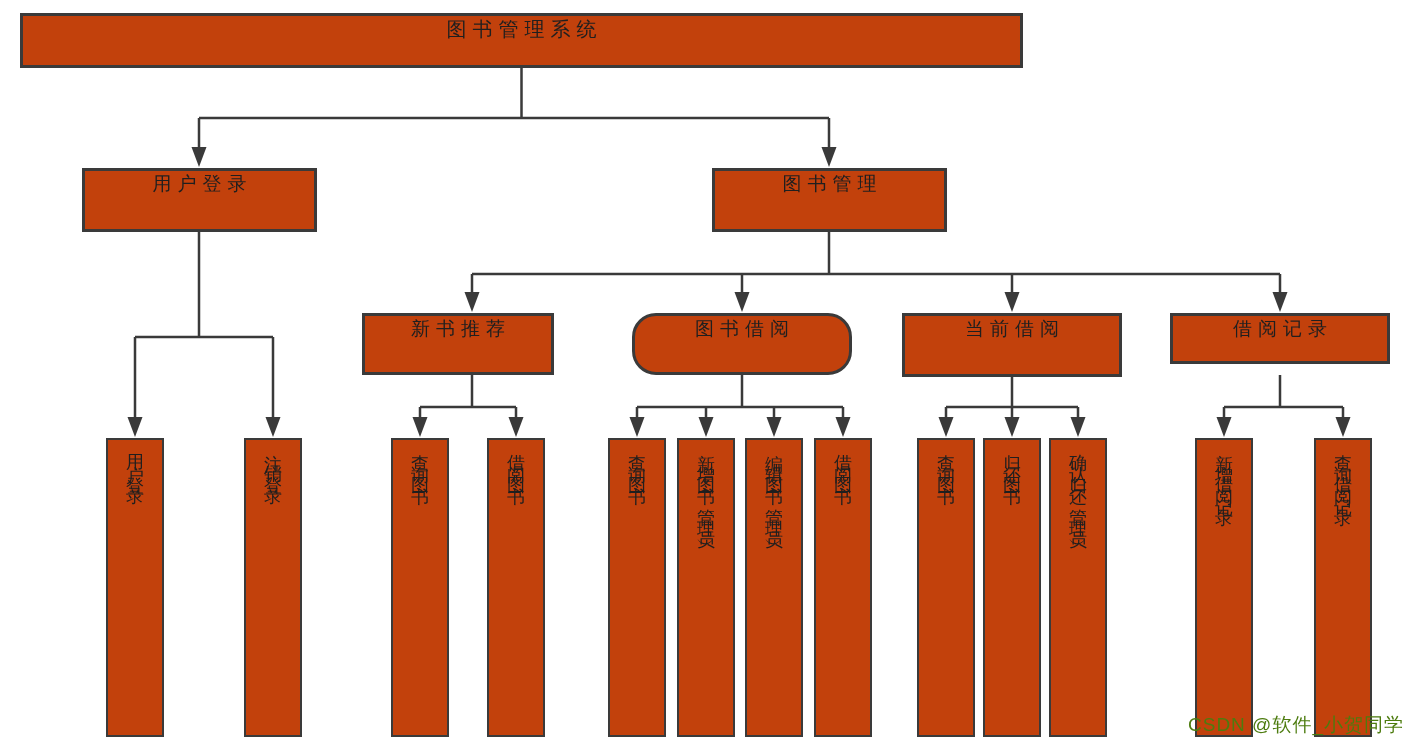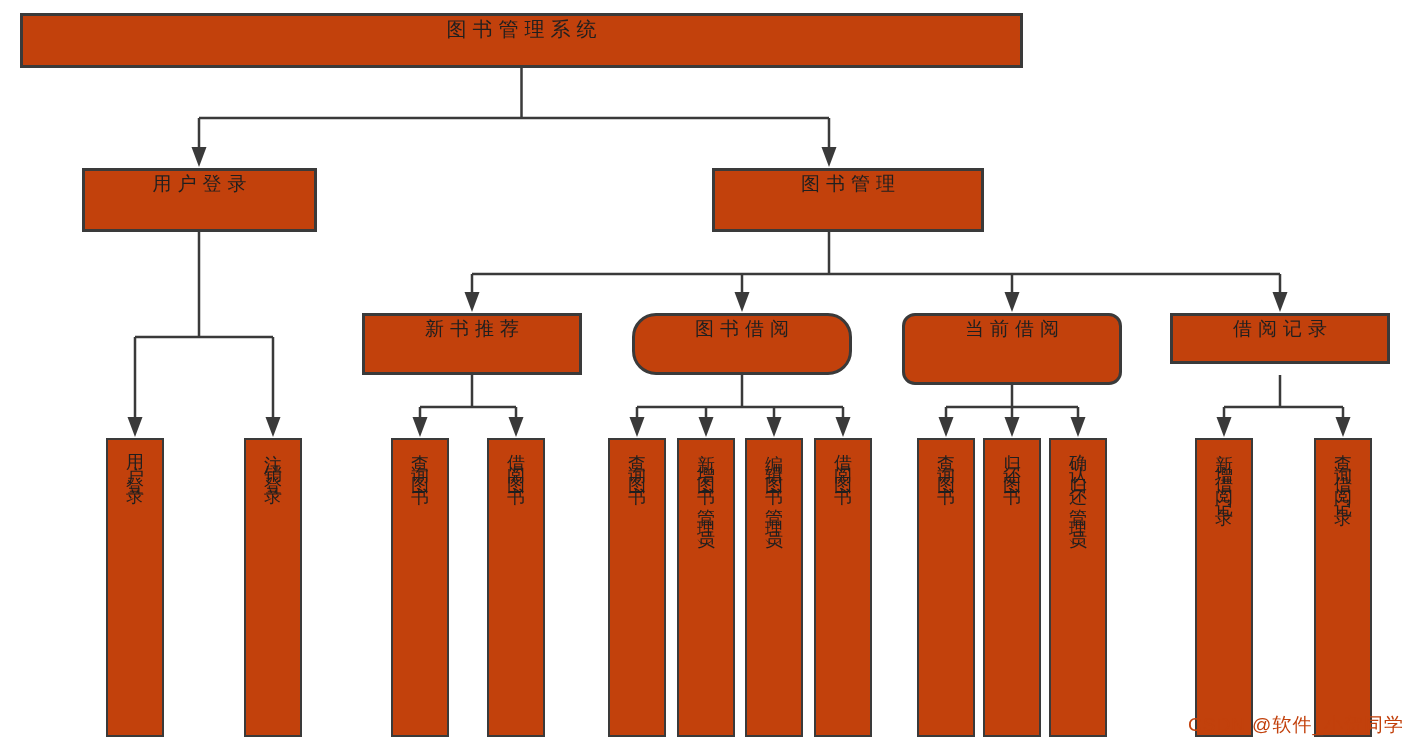--- a/index.html
+++ b/index.html
@@ -40,21 +40,21 @@
     font-size: 18px;
     color: #1f1f1f;
     letter-spacing: 11px;
     line-height: 1;
   }
   .watermark {
     position: absolute;
     left: 1188px;
     top: 712px;
     font-size: 19px;
-    color: #c2410c;
+    color: #4d7c0f;
     letter-spacing: 1px;
     white-space: nowrap;
     z-index: 5;
   }
 </style>
 </head>
 <body>
 
 <div class="stage">
 
@@ -97,31 +97,31 @@
     </g>
   </svg>
 
   <div class="box" style="left:20px; top:13px; width:1003px; height:55px;">
     <span class="lbl title">图书管理系统</span>
   </div>
 
   <div class="box" style="left:82px; top:168px; width:235px; height:64px;">
     <span class="lbl">用户登录</span>
   </div>
-  <div class="box" style="left:712px; top:168px; width:272px; height:64px;">
+  <div class="box" style="left:712px; top:168px; width:235px; height:64px;">
     <span class="lbl">图书管理</span>
   </div>
 
-  <div class="box" style="left:362px; top:313px; width:220px; height:62px;">
+  <div class="box" style="left:362px; top:313px; width:192px; height:62px;">
     <span class="lbl">新书推荐</span>
   </div>
   <div class="box" style="left:632px; top:313px; width:220px; height:62px;border-radius:24px;">
     <span class="lbl">图书借阅</span>
   </div>
-  <div class="box" style="left:902px; top:313px; width:220px; height:72px;border-radius:13px;">
+  <div class="box" style="left:902px; top:313px; width:220px; height:64px;">
     <span class="lbl">当前借阅</span>
   </div>
   <div class="box" style="left:1170px; top:313px; width:220px; height:51px;">
     <span class="lbl">借阅记录</span>
   </div>
 
   <div class="box vbox" style="left:106px; top:438px; width:58px; height:299px;">
     <span class="vlbl">用户登录</span>
   </div>
   <div class="box vbox" style="left:244px; top:438px; width:58px; height:299px;">

